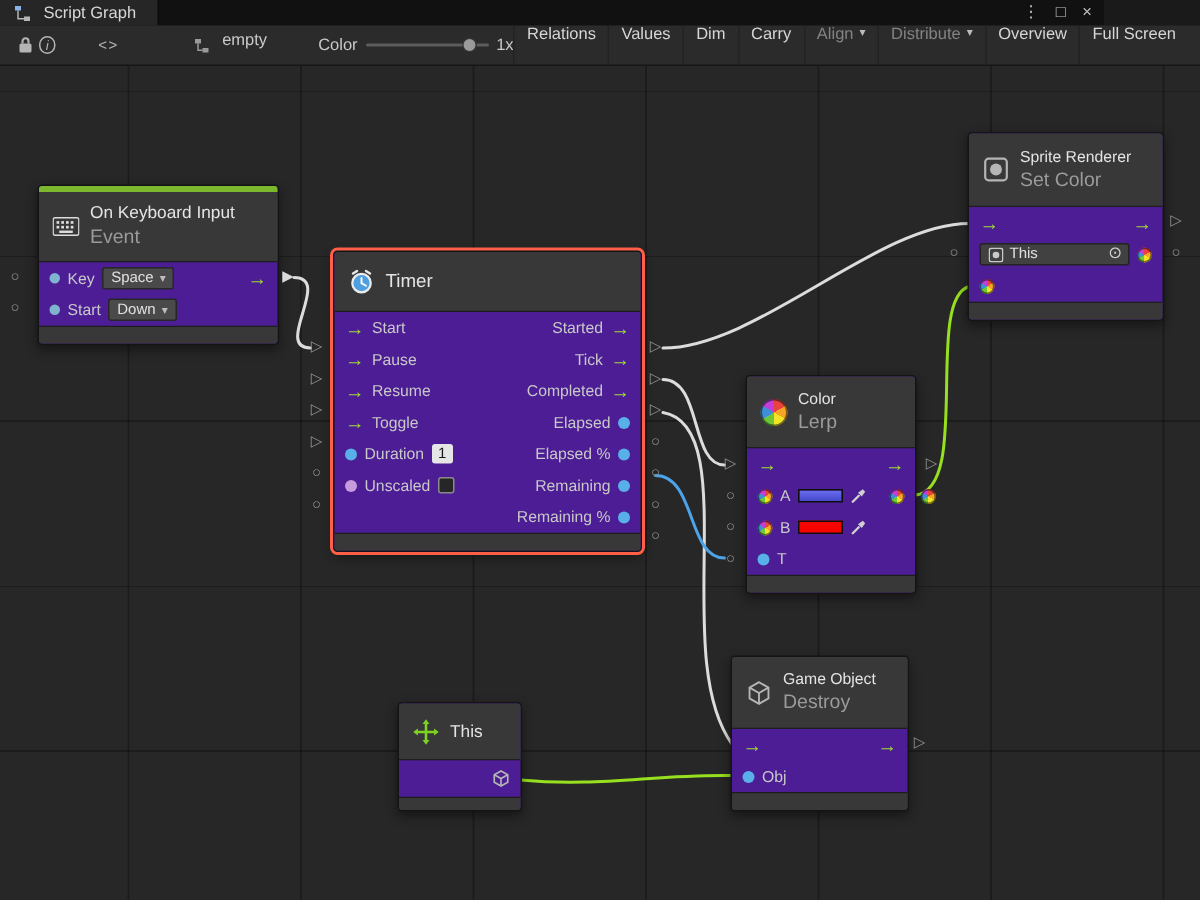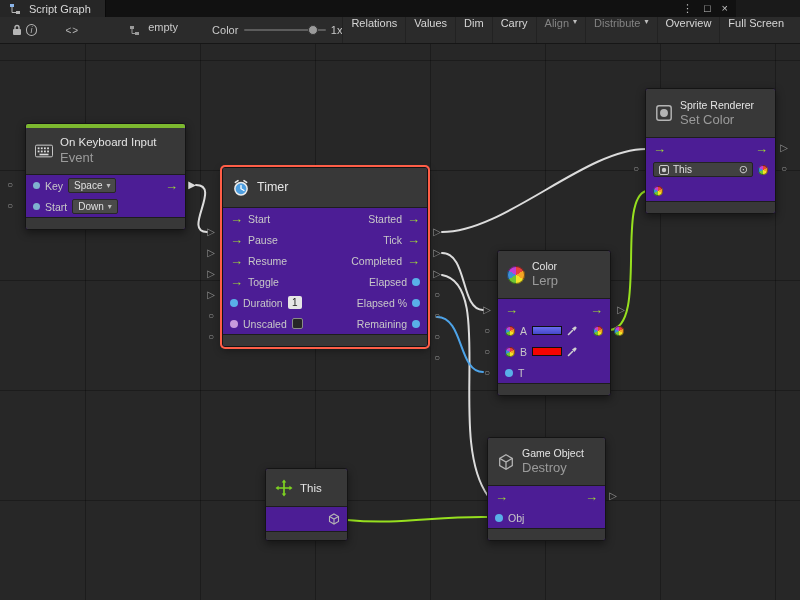--- a/index.html
+++ b/index.html
@@ -283,20 +283,27 @@
     <span class="tleft">
         <span class="dot purple"></span>
         <span>Unscaled</span>
         <span class="cbox"></span>
       </span>
     <span class="tright">
         <span>Remaining</span>
         <span class="dot blue"></span>
       </span>
   </div>
+  <div class="prow spread">
+    <span class="tleft"></span>
+    <span class="tright">
+        <span>Remaining %</span>
+        <span class="dot blue"></span>
+      </span>
+  </div>
   <div class="node-footer"></div>
 </div>
 
 <div class="node n-setcolor">
   <div class="node-header">
     <span class="tool-icon">
       <svg width="20" height="20" viewBox="0 0 20 20">
           <rect x="2" y="2" width="16" height="16" rx="2.5" fill="none" stroke="#b5b5b5" stroke-width="1.6"></rect>
           <circle cx="10" cy="10" r="4.4" fill="#b5b5b5"></circle>
         </svg>

